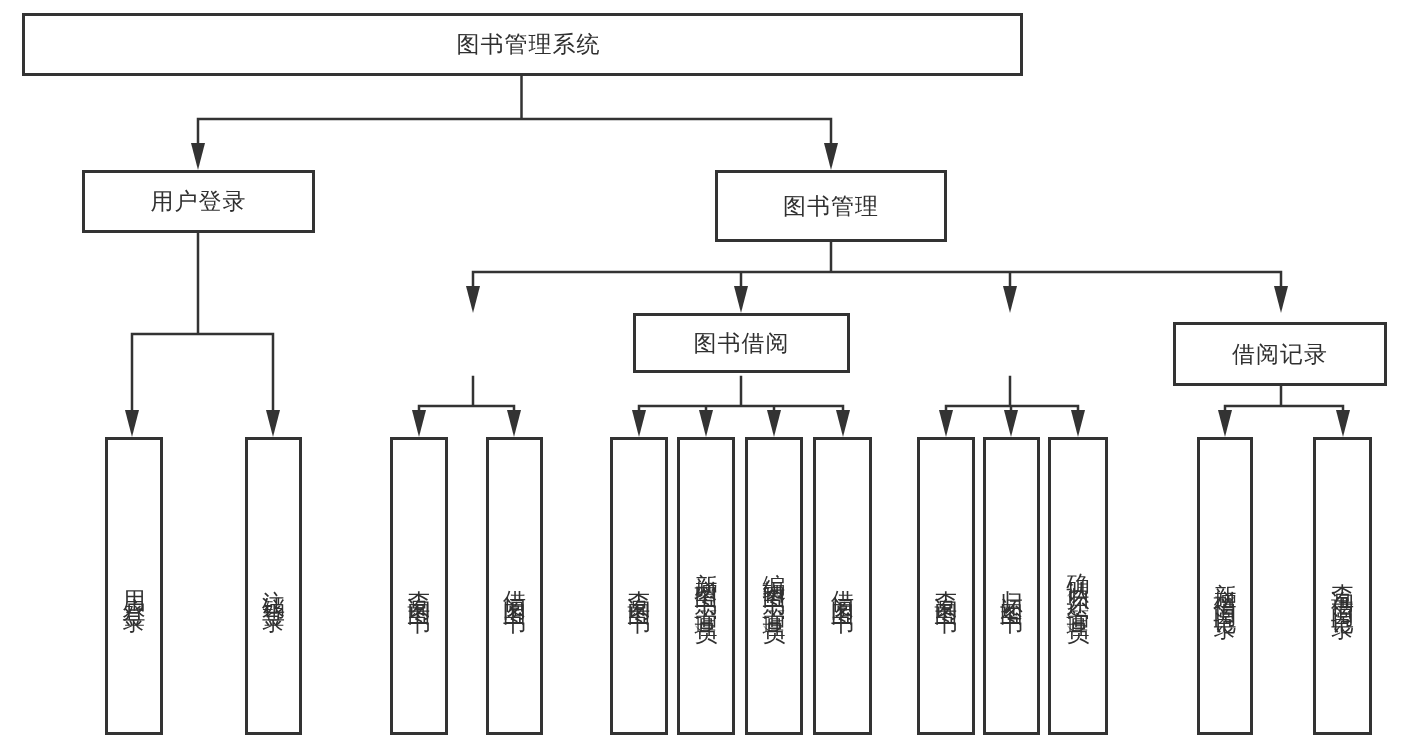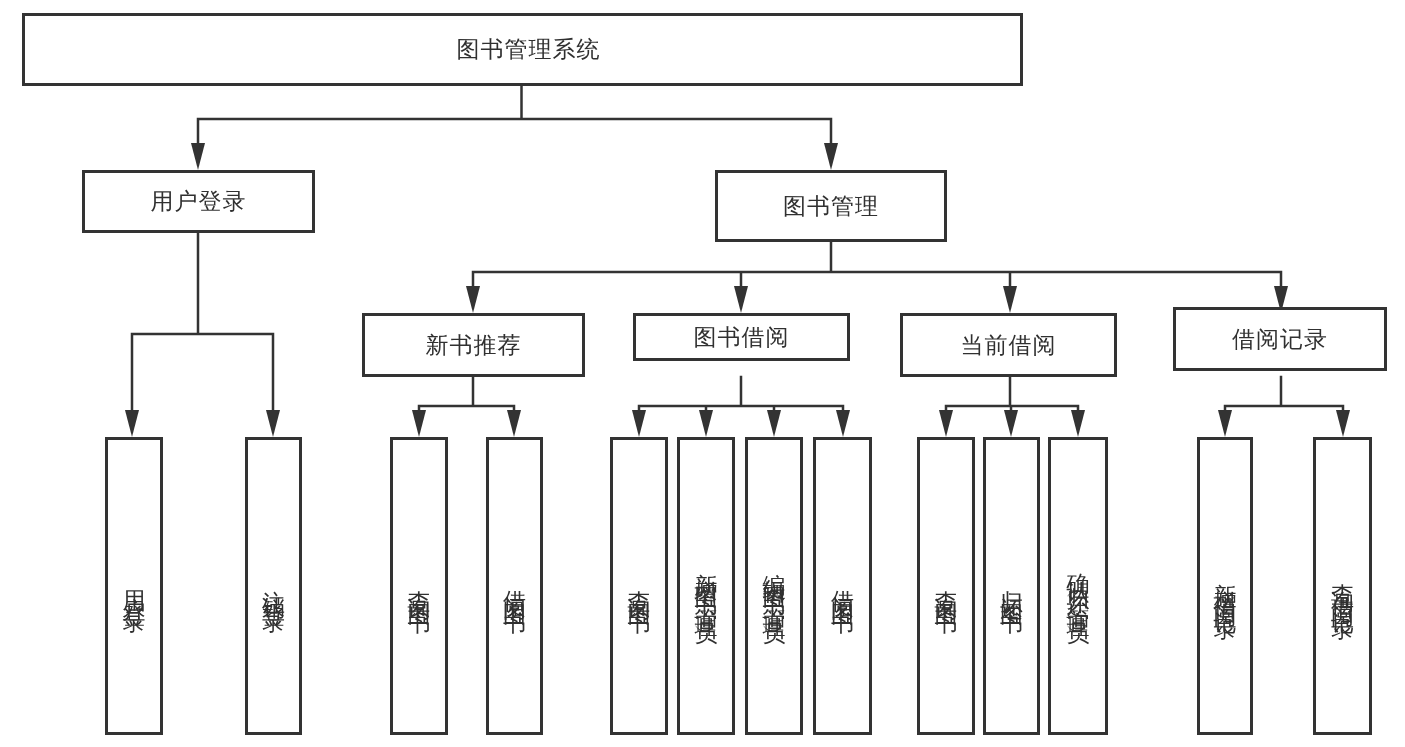--- a/index.html
+++ b/index.html
@@ -111,29 +111,27 @@
       <polygon points="767,410 781,410 774,437"></polygon>
       <polygon points="836,410 850,410 843,437"></polygon>
       <polygon points="939,410 953,410 946,437"></polygon>
       <polygon points="1004,410 1018,410 1011,437"></polygon>
       <polygon points="1071,410 1085,410 1078,437"></polygon>
       <polygon points="1218,410 1232,410 1225,437"></polygon>
       <polygon points="1336,410 1350,410 1343,437"></polygon>
     </g>
   </svg>
 
-  <div class="box h" style="left:22px; top:13px; width:1001px; height:73px;padding-left:12px;">图书管理系统</div>
+  <div class="box h" style="left:22px; top:13px; width:1001px; height:63px;padding-left:12px;">图书管理系统</div>
 
   <div class="box h" style="left:82px; top:170px; width:233px; height:63px;">用户登录</div>
   <div class="box h" style="left:715px; top:170px; width:232px; height:72px;">图书管理</div>
 
-  <div class="box h" style="left:362px; top:313px; width:223px; height:64px;">新书推荐</div>
-  <div class="box h" style="left:633px; top:313px; width:217px; height:48px;">图书借阅</div>
-  <div class="box h" style="left:900px; top:313px; width:217px; height:64px;">当前借阅</div>
-  <div class="box h" style="left:1173px; top:307px; width:214px; height:64px;">借阅记录</div>
+  <div class="box h" style="left:633px; top:313px; width:217px; height:60px;">图书借阅</div>
+  <div class="box h" style="left:1173px; top:322px; width:214px; height:64px;">借阅记录</div>
 
   <div class="box v" style="left:105px; top:437px; width:58px; height:298px;">用户登录</div>
   <div class="box v" style="left:245px; top:437px; width:57px; height:298px;">注销登录</div>
 
   <div class="box v" style="left:390px; top:437px; width:58px; height:298px;">查询图书</div>
   <div class="box v" style="left:486px; top:437px; width:57px; height:298px;">借阅图书</div>
 
   <div class="box v" style="left:610px; top:437px; width:58px; height:298px;">查询图书</div>
   <div class="box v" style="left:677px; top:437px; width:58px; height:298px;">新增图书（管理员）</div>
   <div class="box v" style="left:745px; top:437px; width:58px; height:298px;">编辑图书（管理员）</div>

